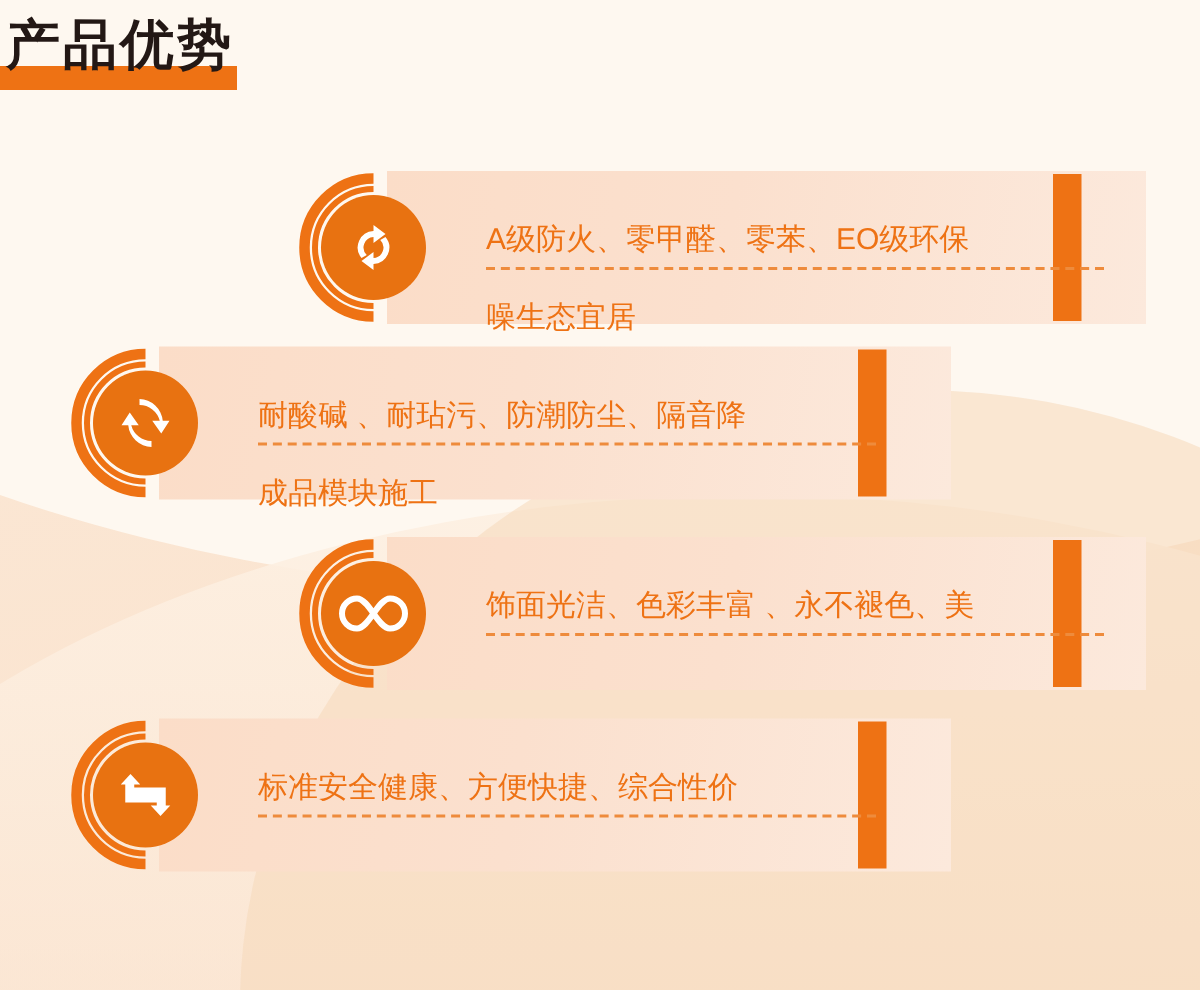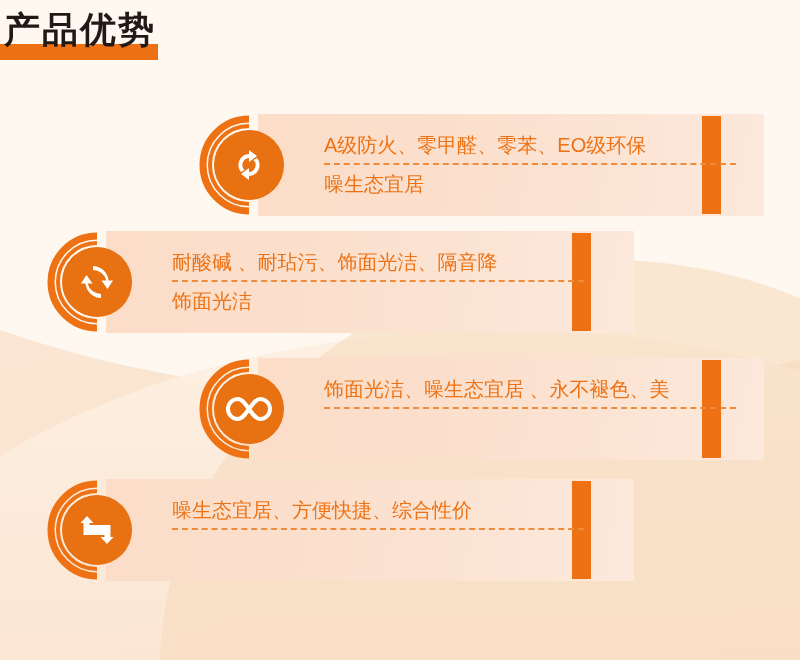--- a/index.html
+++ b/index.html
@@ -140,20 +140,21 @@
   .text-wrap {
     position: absolute;
     top: 14px;
   }
   .line {
     font-size: 20px;
     color: #EE7214;
     line-height: 34px;
     white-space: nowrap;
     font-weight: normal;
+    margin-top: 15px;
   }
   .divider {
     height: 0;
     border-top: 2px dashed #EE8B3C;
     margin: 1px 0 2px 0;
   }
 
   
   #row-1 { left: 196px; top: 114px; width: 570px; }
   #row-1 .panel { width: 506px; }
@@ -233,23 +234,23 @@
       <div class="icon-disc">
         <svg width="42" height="42" viewBox="0 0 42 42">
           <path d="M21 7 A14 14 0 0 1 34.5 17.5 L29.5 17.5 L35.5 26 L41 17.5 L36.5 17.5 A16 16 0 0 0 21 3 Z" fill="#ffffff" transform="translate(-4,2)"></path>
           <path d="M21 35 A14 14 0 0 1 7.5 24.5 L12.5 24.5 L6.5 16 L1 24.5 L5.5 24.5 A16 16 0 0 0 21 39 Z" fill="#ffffff" transform="translate(4,-2)"></path>
           <path d="M21 9 A12 12 0 0 1 32 17 L26 17 L21 9 Z" fill="#ffffff" opacity="0"></path>
         </svg>
       </div>
     </div>
 
     <div class="text-wrap">
-      <div class="line">耐酸碱 、耐玷污、饰面光洁、隔音降</div>
-      <div class="divider"></div>
-      <div class="line">饰面光洁</div>
+      <div class="line">耐酸碱 、耐玷污、防潮防尘、隔音降</div>
+      <div class="divider"></div>
+      <div class="line">成品模块施工</div>
     </div>
   </div>
 
   <div class="feature-row" id="row-3">
     <div class="panel"></div>
     <div class="panel-bar"></div>
 
     <div class="icon-wrap">
       <svg class="icon-ring" viewBox="0 0 100 100">
         <path d="M50 4 A46 46 0 0 0 50 96" fill="none" stroke="#EE7214" stroke-width="7"></path>
@@ -257,21 +258,21 @@
         <circle cx="50" cy="50" r="33" fill="none" stroke="#EE7214" stroke-width="3"></circle>
       </svg>
       <div class="icon-disc">
         <svg width="46" height="30" viewBox="0 0 46 30">
           <path d="M12 5 A10 10 0 1 0 12 25 C20 25 26 5 34 5 A10 10 0 1 1 34 25 C26 25 20 5 12 5 Z" fill="none" stroke="#ffffff" stroke-width="4" stroke-linecap="round"></path>
         </svg>
       </div>
     </div>
 
     <div class="text-wrap">
-      <div class="line">饰面光洁、噪生态宜居 、永不褪色、美</div>
+      <div class="line">饰面光洁、色彩丰富 、永不褪色、美</div>
       <div class="divider"></div>
     </div>
   </div>
 
   <div class="feature-row" id="row-4">
     <div class="panel"></div>
     <div class="panel-bar"></div>
 
     <div class="icon-wrap">
       <svg class="icon-ring" viewBox="0 0 100 100">
@@ -281,18 +282,18 @@
       </svg>
       <div class="icon-disc">
         <svg width="42" height="34" viewBox="0 0 42 34">
           <path d="M11 3 L17.5 10 L13.5 10 L13.5 16 L33 16 L33 22 L7.5 22 L7.5 10 L4.5 10 Z" fill="#ffffff"></path>
           <path d="M31 31 L24.5 24 L28.5 24 L28.5 18 L9 18 L9 12 L34.5 12 L34.5 24 L37.5 24 Z" fill="#ffffff"></path>
         </svg>
       </div>
     </div>
 
     <div class="text-wrap">
-      <div class="line">噪生态宜居、方便快捷、综合性价</div>
+      <div class="line">标准安全健康、方便快捷、综合性价</div>
       <div class="divider"></div>
     </div>
   </div>
 
 </div>
 
 </body></html>

